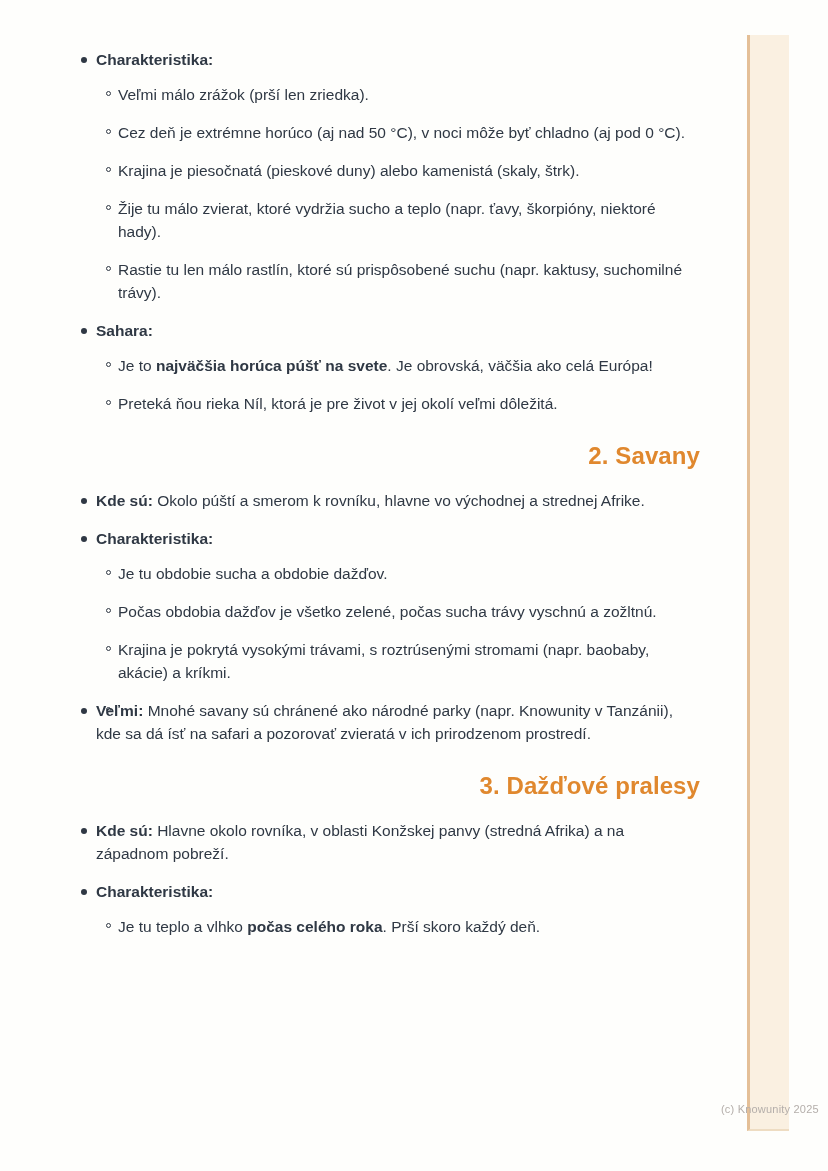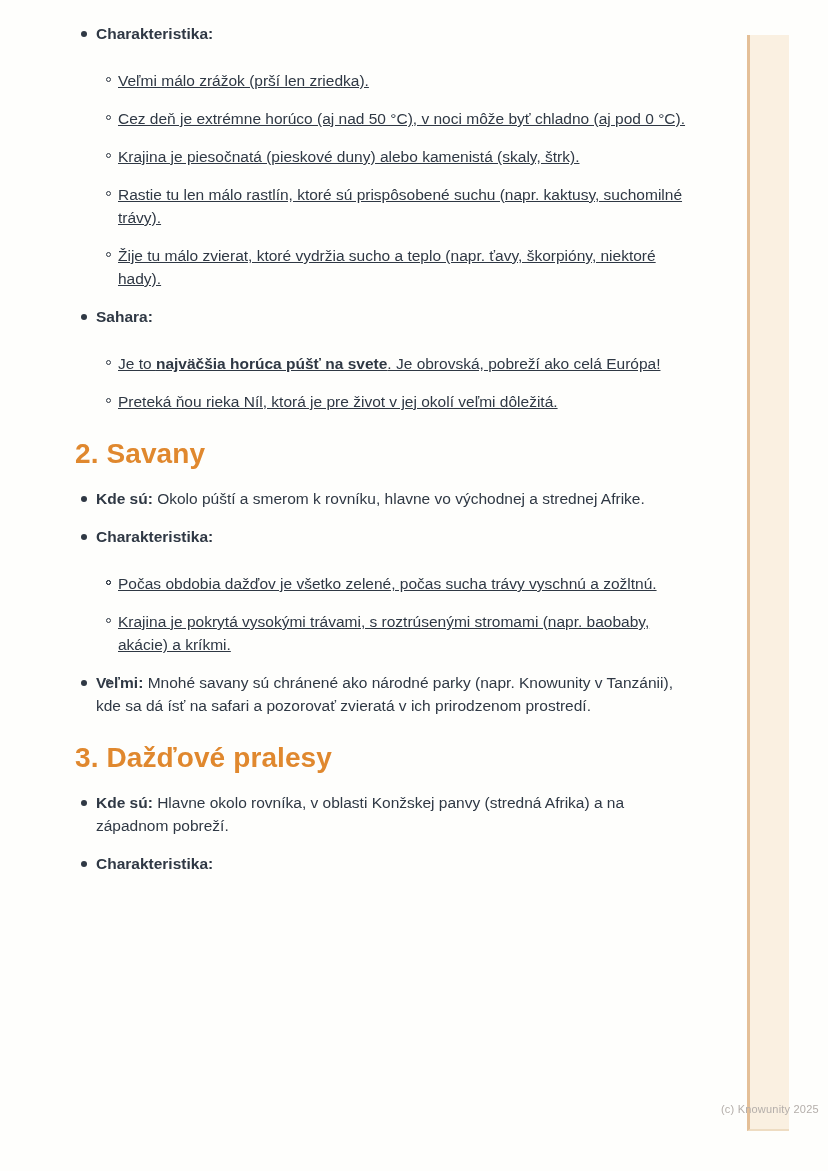--- a/index.html
+++ b/index.html
@@ -24,29 +24,29 @@
     border-bottom:2px solid #eedcc2;
     z-index:1;
   }
   .watermark{
     position:absolute;left:681px;top:1102px;z-index:3;
     font-size:11px;line-height:14px;color:var(--wm);letter-spacing:.2px;
     white-space:nowrap;
     margin-left:40px;
   }
   .doc{
-    position:absolute;left:72px;top:22px;width:628px;z-index:2;
+    position:absolute;left:72px;top:48px;width:628px;z-index:2;
     color:var(--text);font-size:15.5px;line-height:23px;
   }
   .doc h2{
-    color:var(--accent);font-size:28px;line-height:30px;font-weight:700;
-    margin:26px 0 18px 3px;letter-spacing:.1px;
+    color:var(--accent);font-size:24px;line-height:30px;font-weight:700;
+    margin:26px 0 18px 12px;letter-spacing:.1px;text-align:right;
   }
   .doc ul{list-style:none;margin:0;padding:0;}
-  .doc ul.l2{margin-top:24px;text-decoration:underline;}
+  .doc ul.l2{margin-top:12px;}
   .doc li{position:relative;margin-bottom:15px;}
   .doc li.item-l1{padding-left:24px;}
   .doc li.item-l2{padding-left:22px;}
   .marker{position:absolute;display:block;}
   .marker.disc{
     left:9px;top:9px;width:6px;height:6px;border-radius:50%;
     background:currentColor;
   }
   .marker.circle{
     left:10px;top:8px;width:5px;height:5px;border-radius:50%;
@@ -58,39 +58,41 @@
 <body>
 
 <div class="stripe"></div>
 
 <div class="doc">
     <ul class="l1">
       <li class="item-l1"><span class="marker disc"></span><span class="txt"><span class="bold">Charakteristika:</span></span><ul class="l2">
           <li class="item-l2"><span class="marker circle"></span><span class="txt"><span>Veľmi málo zrážok (prší len zriedka).</span></span></li>
           <li class="item-l2"><span class="marker circle"></span><span class="txt"><span>Cez deň je extrémne horúco (aj nad 50 °C), v noci môže byť chladno (aj pod 0 °C).</span></span></li>
           <li class="item-l2"><span class="marker circle"></span><span class="txt"><span>Krajina je piesočnatá (pieskové duny) alebo kamenistá (skaly, štrk).</span></span></li>
+          <li class="item-l2"><span class="marker circle"></span><span class="txt"><span>Žije tu málo zvierat, ktoré vydržia sucho a teplo (napr. ťavy, škorpióny, niektoré hady).</span></span></li>
           <li class="item-l2"><span class="marker circle"></span><span class="txt"><span>Rastie tu len málo rastlín, ktoré sú prispôsobené suchu (napr. kaktusy, suchomilné trávy).</span></span></li>
-          <li class="item-l2"><span class="marker circle"></span><span class="txt"><span>Žije tu málo zvierat, ktoré vydržia sucho a teplo (napr. ťavy, škorpióny, niektoré hady).</span></span></li>
         </ul></li>
       <li class="item-l1"><span class="marker disc"></span><span class="txt"><span class="bold">Sahara:</span></span><ul class="l2">
-          <li class="item-l2"><span class="marker circle"></span><span class="txt"><span>Je to </span><span class="bold">najväčšia horúca púšť na svete</span><span>. Je obrovská, pobreží ako celá Európa!</span></span></li>
+          <li class="item-l2"><span class="marker circle"></span><span class="txt"><span>Je to </span><span class="bold">najväčšia horúca púšť na svete</span><span>. Je obrovská, väčšia ako celá Európa!</span></span></li>
           <li class="item-l2"><span class="marker circle"></span><span class="txt"><span>Preteká ňou rieka Níl, ktorá je pre život v jej okolí veľmi dôležitá.</span></span></li>
         </ul></li>
     </ul>
     <h2>2. Savany</h2>
     <ul class="l1">
       <li class="item-l1"><span class="marker disc"></span><span class="txt"><span class="bold">Kde sú:</span><span> Okolo púští a smerom k rovníku, hlavne vo východnej a strednej Afrike.</span></span></li>
       <li class="item-l1"><span class="marker disc"></span><span class="txt"><span class="bold">Charakteristika:</span></span><ul class="l2">
-          <li class="item-l2"><span class="marker circle"></span></li>
+          <li class="item-l2"><span class="marker circle"></span><span class="txt"><span>Je tu obdobie sucha a obdobie dažďov.</span></span></li>
           <li class="item-l2"><span class="marker circle"></span><span class="txt"><span>Počas obdobia dažďov je všetko zelené, počas sucha trávy vyschnú a zožltnú.</span></span></li>
           <li class="item-l2"><span class="marker circle"></span><span class="txt"><span>Krajina je pokrytá vysokými trávami, s roztrúsenými stromami (napr. baobaby, akácie) a kríkmi.</span></span></li>
           <li class="item-l2"><span class="marker circle"></span></li>
         </ul></li>
       <li class="item-l1"><span class="marker disc"></span><span class="txt"><span class="bold">Veľmi:</span><span> Mnohé savany sú chránené ako národné parky (napr. Knowunity v Tanzánii), kde sa dá ísť na safari a pozorovať zvieratá v ich prirodzenom prostredí.</span></span></li>
     </ul>
     <h2>3. Dažďové pralesy</h2>
     <ul class="l1">
       <li class="item-l1"><span class="marker disc"></span><span class="txt"><span class="bold">Kde sú:</span><span> Hlavne okolo rovníka, v oblasti Konžskej panvy (stredná Afrika) a na západnom pobreží.</span></span></li>
-      <li class="item-l1"><span class="marker disc"></span><span class="txt"><span class="bold">Charakteristika:</span></span></li>
+      <li class="item-l1"><span class="marker disc"></span><span class="txt"><span class="bold">Charakteristika:</span></span><ul class="l2">
+          <li class="item-l2"><span class="marker circle"></span><span class="txt"><span>Je tu teplo a vlhko </span><span class="bold">počas celého roka</span><span>. Prší skoro každý deň.</span></span></li>
+        </ul></li>
     </ul>
   </div>
 
 <div class="watermark">(c) Knowunity 2025</div>
 
 </body></html>

